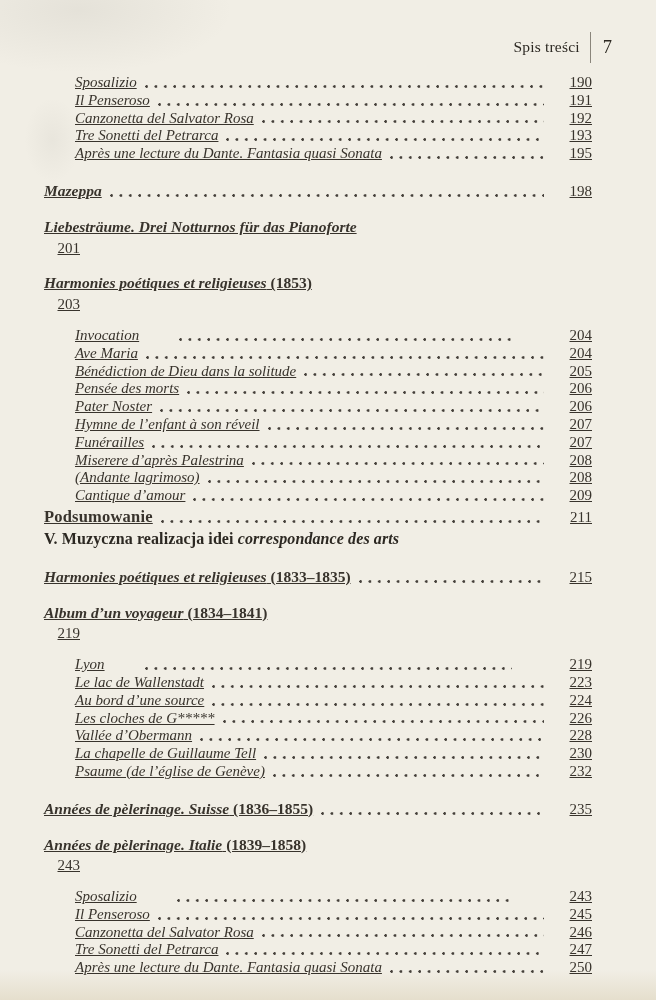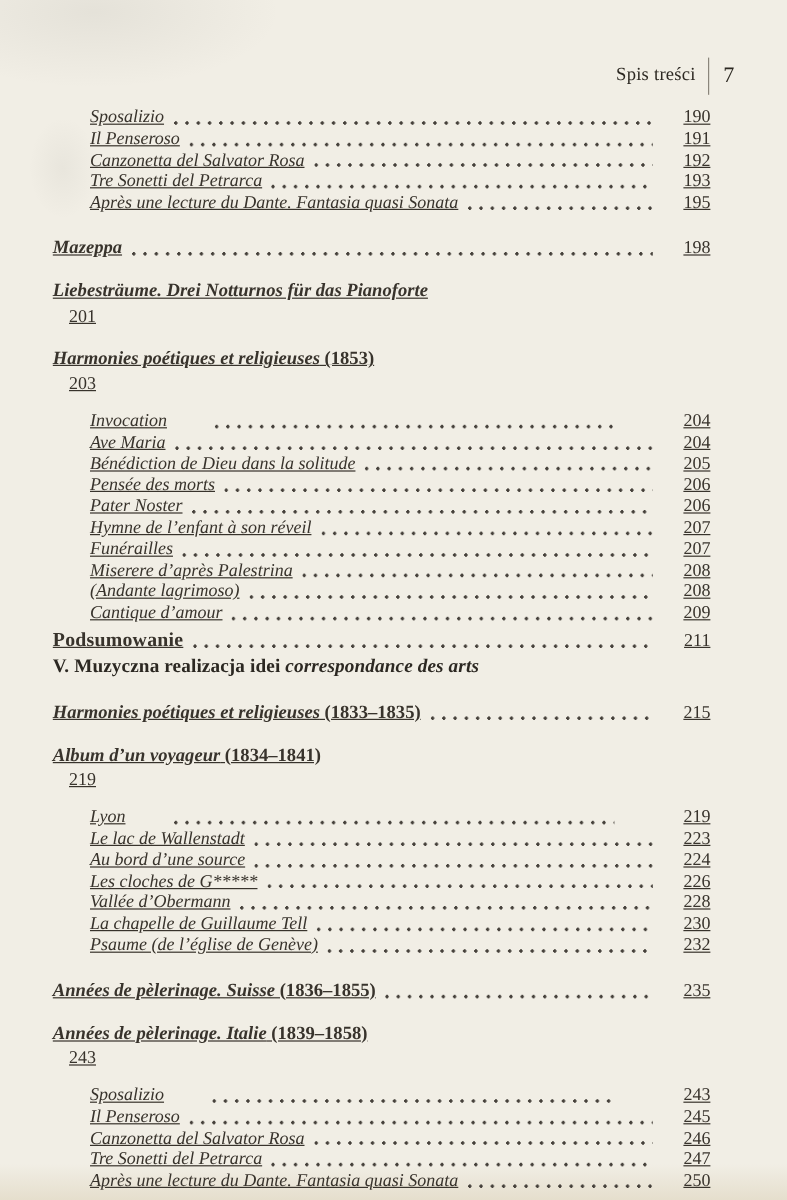--- a/index.html
+++ b/index.html
@@ -13,21 +13,21 @@
   
   body::before{
     content:"";position:absolute;inset:0;pointer-events:none;
     background:
       radial-gradient(ellipse 220px 90px at 12% 1%, rgba(120,118,110,0.10), rgba(0,0,0,0) 70%),
       radial-gradient(ellipse 40px 60px at 8% 14%, rgba(120,118,110,0.07), rgba(0,0,0,0) 70%),
       linear-gradient(to bottom, rgba(0,0,0,0) 97%, rgba(199,182,142,0.28) 100%);
   }
   .page{
     box-sizing:border-box;width:656px;height:1000px;
-    padding:46px 64px 0 44px;position:relative;
+    padding:30px 64px 0 44px;position:relative;
   }
   .header{
     display:flex;justify-content:flex-end;align-items:center;
     margin-right:-20px;height:34px;
   }
   .header .title{font-size:15.5px;letter-spacing:.2px;color:var(--ink-strong,#2e2a24);}
   .header .vrule{
     width:1px;height:31px;background:var(--rule,#8a857b);
     margin:0 12px 0 10px;
   }

